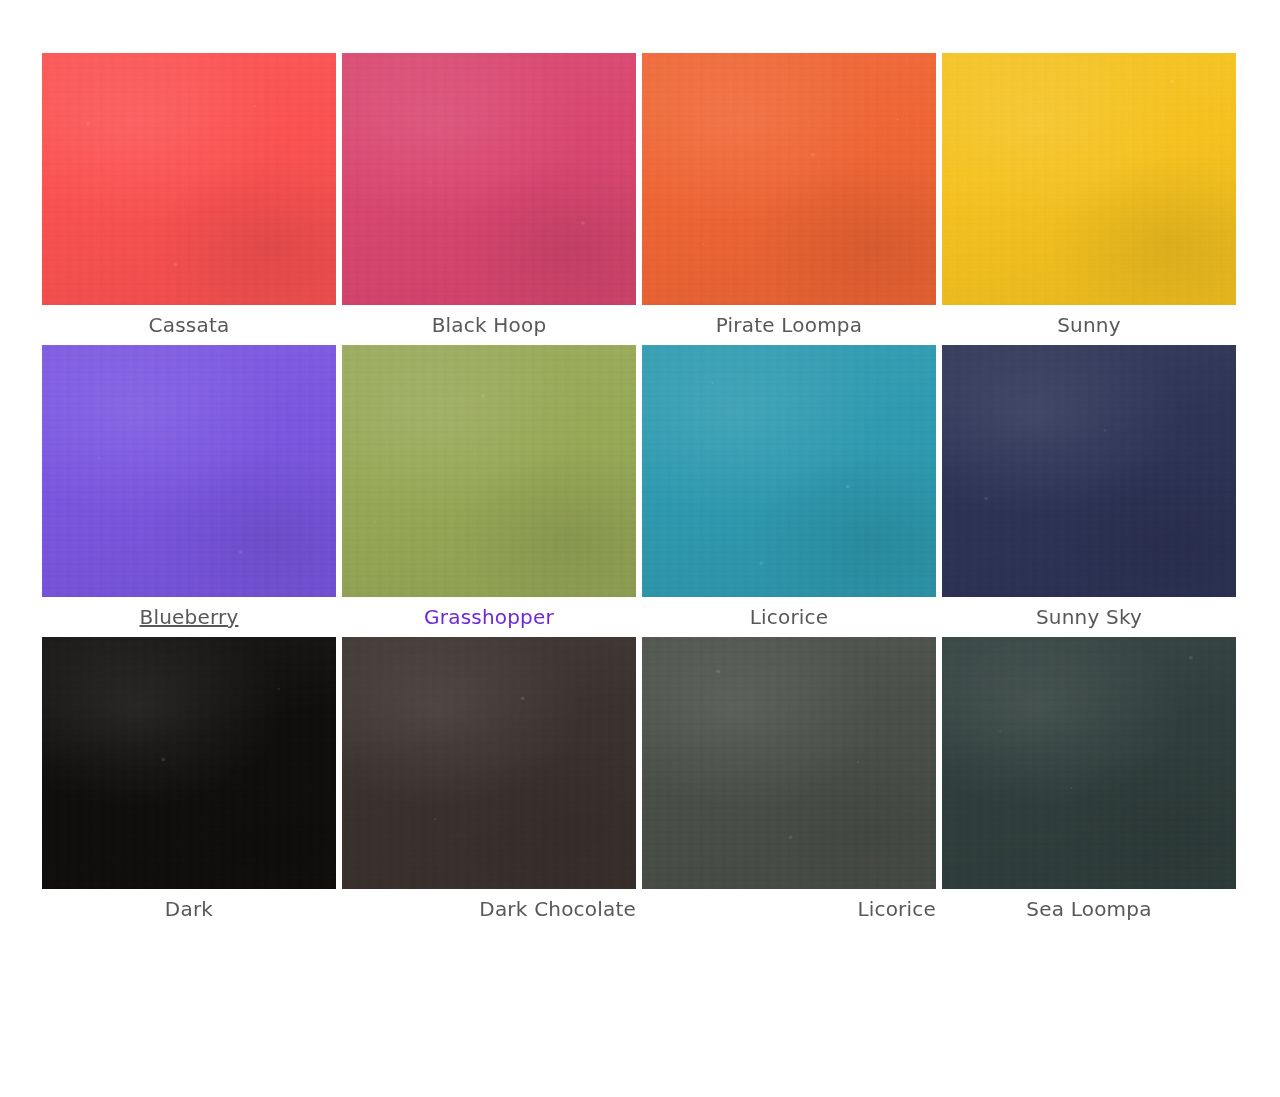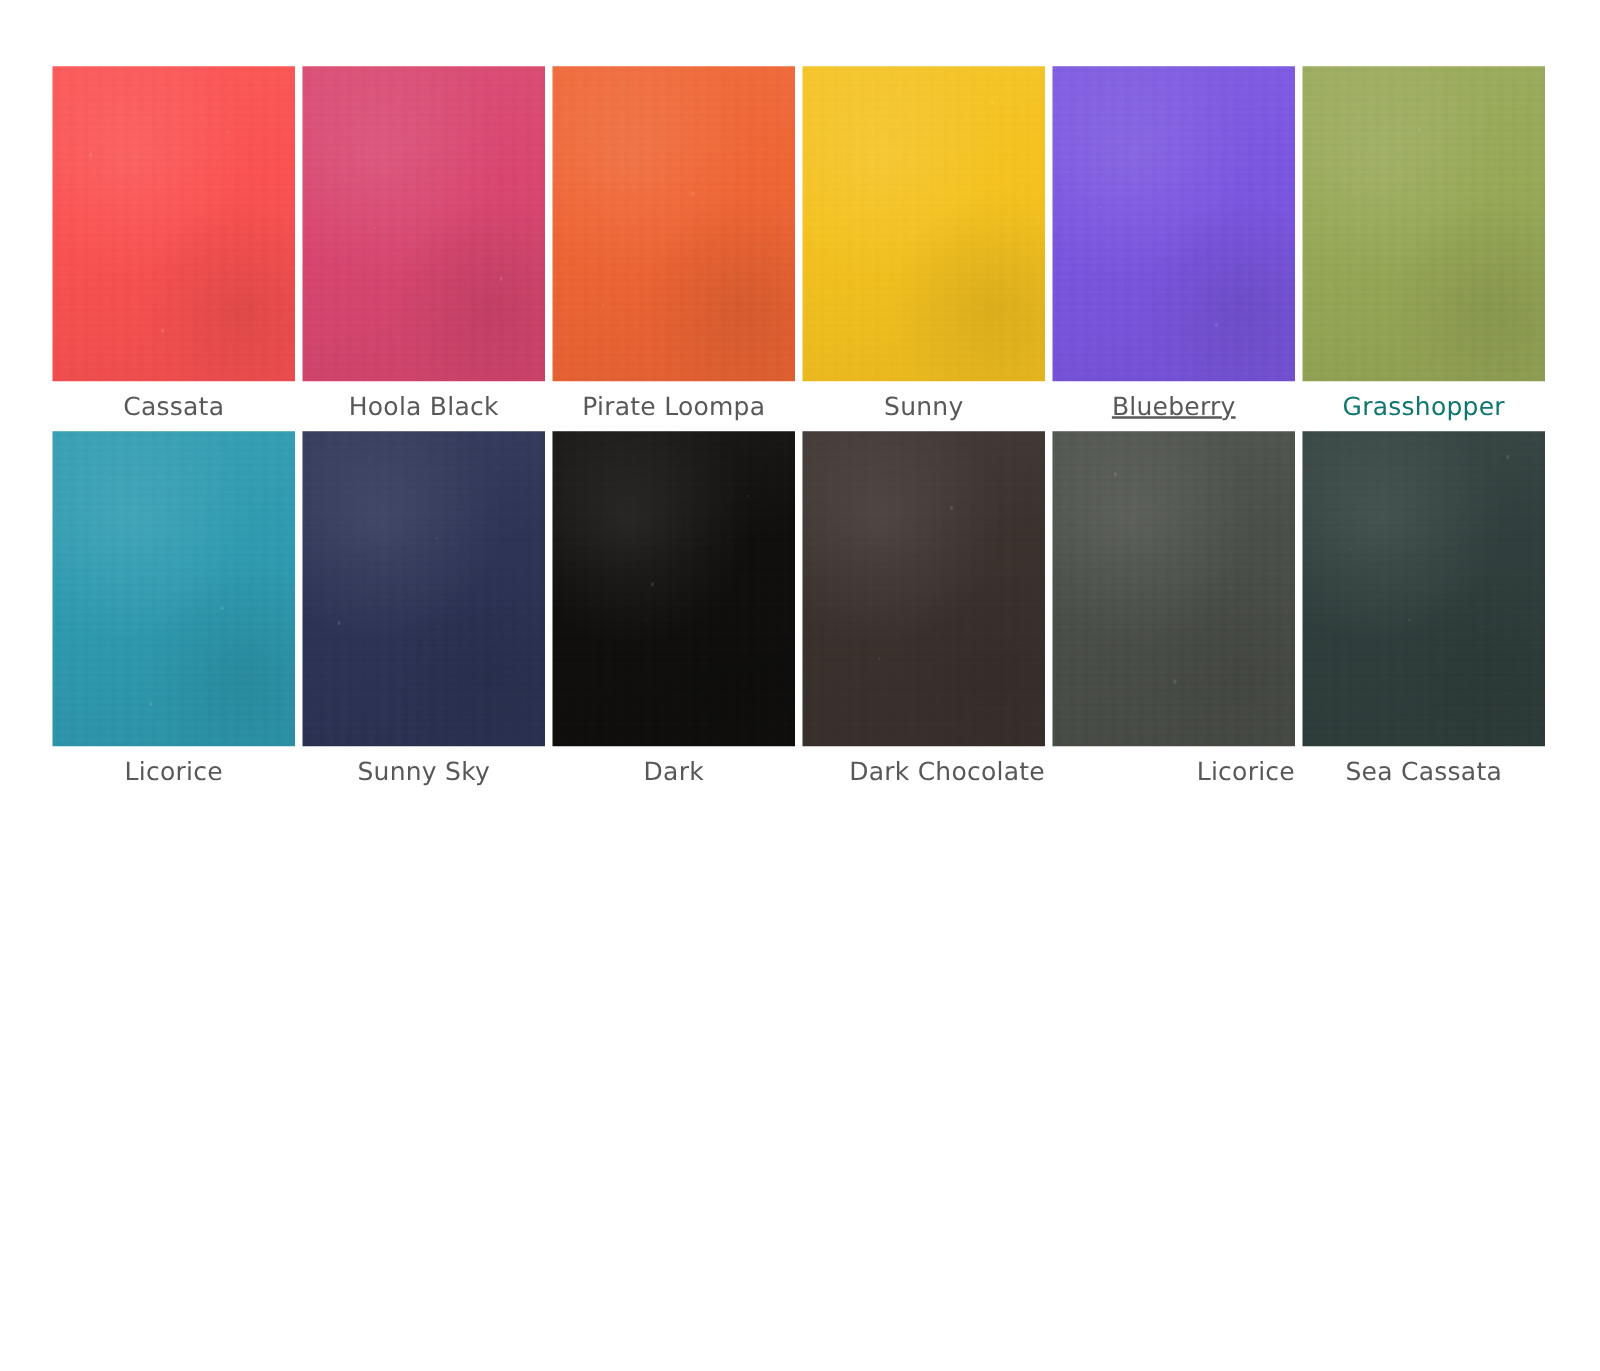--- a/index.html
+++ b/index.html
@@ -15,21 +15,21 @@
     overflow: hidden;
   }
 
   .palette-grid {
     position: relative;
     width: 1280px;
     height: 801px;
     box-sizing: border-box;
     padding: 53px 44px 0 42px;
     display: grid;
-    grid-template-columns: repeat(6, 1fr);
+    grid-template-columns: repeat(4, 1fr);
     grid-template-rows: repeat(3, 292px);
     column-gap: 6px;
     row-gap: 0px;
   }
 
   .swatch-cell {
     display: flex;
     flex-direction: column;
     align-items: stretch;
   }
@@ -124,21 +124,21 @@
     <div class="swatch-cell">
       <div class="swatch-chip" style="background-color: rgb(217, 70, 111);">
         <div class="tex-streaks"></div>
         <div class="tex-vertical"></div>
         <div class="tex-sheen"></div>
         <div class="tex-specks"><svg width="100%" height="100%" viewBox="0 0 293 292" preserveAspectRatio="none">
             <circle cx="88" cy="150" r="1" fill="rgba(255,255,255,0.22)"></circle>
             <circle cx="240" cy="197" r="2" fill="rgba(255,255,255,0.22)"></circle>
           </svg></div>
       </div>
-      <div class="swatch-label" style="color: rgb(88, 88, 88);">Hoola Black</div>
+      <div class="swatch-label" style="color: rgb(88, 88, 88);">Black Hoop</div>
     </div>
     <div class="swatch-cell">
       <div class="swatch-chip" style="background-color: rgb(239, 101, 52);">
         <div class="tex-streaks"></div>
         <div class="tex-vertical"></div>
         <div class="tex-sheen"></div>
         <div class="tex-specks"><svg width="100%" height="100%" viewBox="0 0 293 292" preserveAspectRatio="none">
             <circle cx="170" cy="118" r="2" fill="rgba(255,255,255,0.22)"></circle>
             <circle cx="61" cy="221" r="1" fill="rgba(255,255,255,0.22)"></circle>
             <circle cx="255" cy="77" r="1" fill="rgba(255,255,255,0.22)"></circle>
@@ -173,21 +173,21 @@
     <div class="swatch-cell">
       <div class="swatch-chip" style="background-color: rgb(151, 168, 87);">
         <div class="tex-streaks"></div>
         <div class="tex-vertical"></div>
         <div class="tex-sheen"></div>
         <div class="tex-specks"><svg width="100%" height="100%" viewBox="0 0 293 292" preserveAspectRatio="none">
             <circle cx="141" cy="59" r="2" fill="rgba(255,255,255,0.22)"></circle>
             <circle cx="33" cy="205" r="1" fill="rgba(255,255,255,0.22)"></circle>
           </svg></div>
       </div>
-      <div class="swatch-label" style="color: #0f766e;">Grasshopper</div>
+      <div class="swatch-label" style="color: #6d28d9;">Grasshopper</div>
     </div>
     <div class="swatch-cell">
       <div class="swatch-chip" style="background-color: rgb(46, 154, 176);">
         <div class="tex-streaks"></div>
         <div class="tex-vertical"></div>
         <div class="tex-sheen"></div>
         <div class="tex-specks"><svg width="100%" height="100%" viewBox="0 0 293 292" preserveAspectRatio="none">
             <circle cx="205" cy="164" r="2" fill="rgba(255,255,255,0.22)"></circle>
             <circle cx="119" cy="253" r="2" fill="rgba(255,255,255,0.22)"></circle>
             <circle cx="70" cy="44" r="1" fill="rgba(255,255,255,0.22)"></circle>
@@ -248,15 +248,15 @@
       <div class="swatch-chip" style="background-color: rgb(47, 62, 60);">
         <div class="tex-streaks"></div>
         <div class="tex-vertical"></div>
         <div class="tex-sheen"></div>
         <div class="tex-specks"><svg width="100%" height="100%" viewBox="0 0 293 292" preserveAspectRatio="none">
             <circle cx="248" cy="24" r="2" fill="rgba(255,255,255,0.22)"></circle>
             <circle cx="129" cy="175" r="1" fill="rgba(255,255,255,0.22)"></circle>
             <circle cx="58" cy="109" r="1" fill="rgba(255,255,255,0.22)"></circle>
           </svg></div>
       </div>
-      <div class="swatch-label" style="color: rgb(88, 88, 88);">Sea Cassata</div>
+      <div class="swatch-label" style="color: rgb(88, 88, 88);">Sea Loompa</div>
     </div>
   </div>
 
 </body></html>

